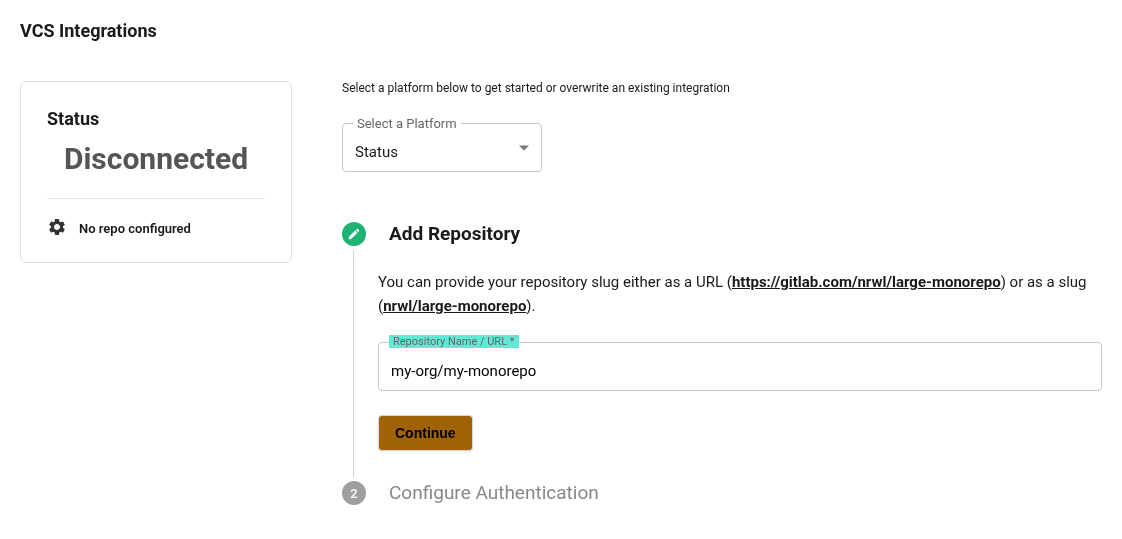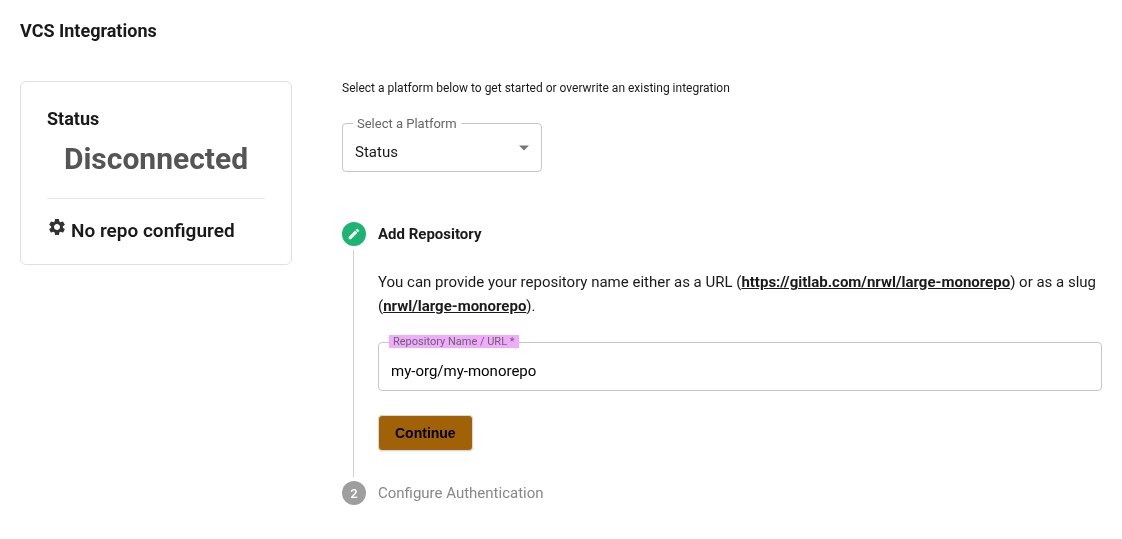--- a/index.html
+++ b/index.html
@@ -44,23 +44,23 @@
       margin-bottom: 22px;
       text-align: center;
     }
     .divider {
       border: none;
       border-top: 1px solid #e6e6e6;
       margin-bottom: 18px;
     }
     .repo-status {
       display: flex;
-      align-items: flex-end;
-      gap: 4px;
-      font-size: 19px;
+      align-items: center;
+      gap: 12px;
+      font-size: 13px;
       font-weight: 600;
     }
     .repo-status svg {
       width: 20px;
       height: 20px;
       fill: #333;
     }
     .main {
       flex: 1;
     }
@@ -135,23 +135,24 @@
     }
     .step-connector {
       position: absolute;
       left: 11px;
       top: 28px;
       bottom: 4px;
       width: 1px;
       background: #d0d0d0;
     }
     .step-title {
-      font-size: 15px;
+      font-size: 19px;
       font-weight: 700;
       line-height: 24px;
+      margin-left: 11px;
     }
     .step-title.inactive {
       font-weight: 400;
       color: #888;
     }
     .step-body {
       margin-top: 24px;
       padding-left: 0;
     }
     .step-desc {
@@ -167,21 +168,21 @@
       position: relative;
       border: 1px solid #c7c7c7;
       border-radius: 4px;
       padding: 18px 12px 10px 12px;
       margin-bottom: 24px;
     }
     .input-floating-label {
       position: absolute;
       top: -8px;
       left: 10px;
-      background: #f0abfc;
+      background: #5eead4;
       padding: 0 4px;
       font-size: 11px;
       color: #666;
     }
     .input-field {
       width: 100%;
       border: none;
       outline: none;
       font-size: 15px;
       font-family: inherit;
@@ -233,21 +234,21 @@
       <div class="step">
         <div class="step-connector"></div>
         <div class="step-icon active">
           <svg viewBox="0 0 24 24">
               <path d="M3 17.25V21h3.75L17.81 9.94l-3.75-3.75L3 17.25zM20.71 7.04c.39-.39.39-1.02 0-1.41l-2.34-2.34c-.39-.39-1.02-.39-1.41 0l-1.83 1.83 3.75 3.75 1.83-1.83z"></path>
             </svg>
         </div>
         <div class="step-title">Add Repository</div>
         <div class="step-body">
           <p class="step-desc">
-            <span>You can provide your repository name either as a URL (</span><strong>https://gitlab.com/nrwl/large-monorepo</strong><span>) or as a slug (</span><strong>nrwl/large-monorepo</strong><span>).</span>
+            <span>You can provide your repository slug either as a URL (</span><strong>https://gitlab.com/nrwl/large-monorepo</strong><span>) or as a slug (</span><strong>nrwl/large-monorepo</strong><span>).</span>
           </p>
           <div class="input-wrap">
             <span class="input-floating-label">Repository Name / URL *</span>
             <input class="input-field" type="text" value="my-org/my-monorepo" style="">
           </div>
           <button class="continue-btn">Continue</button>
         </div>
       </div>
 
       <div class="step" style="padding-bottom:0">

